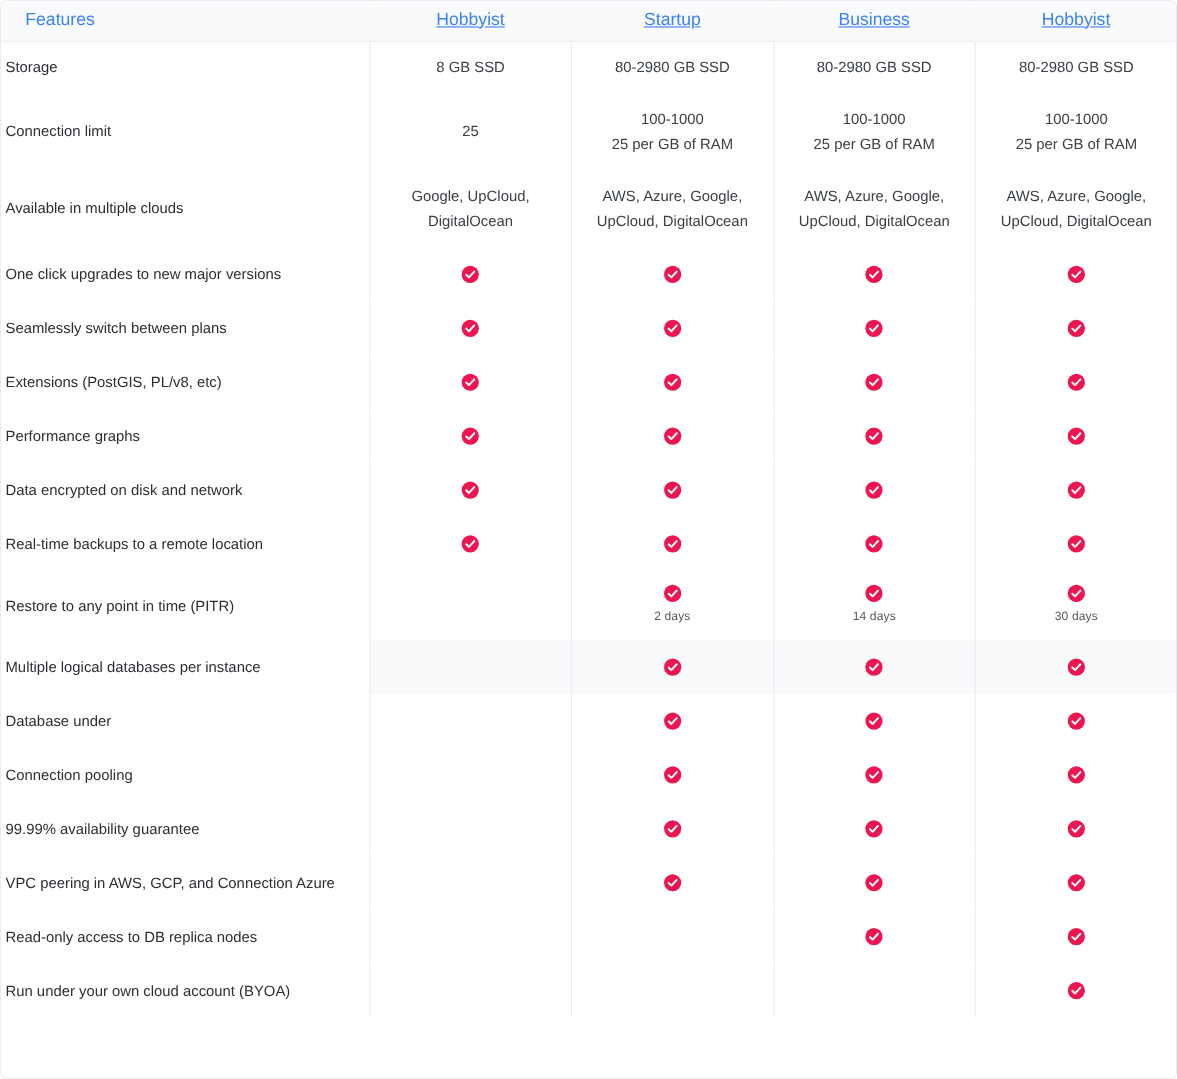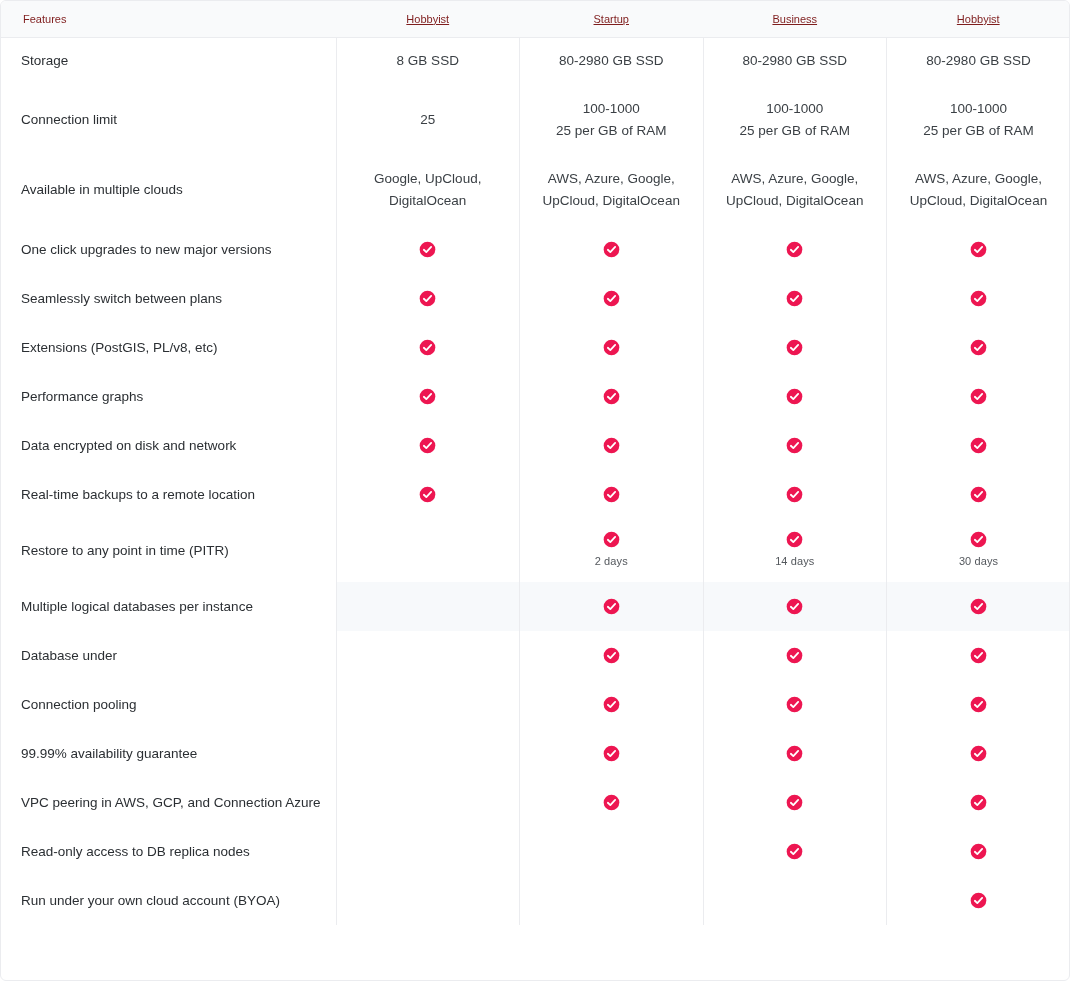--- a/index.html
+++ b/index.html
@@ -31,23 +31,23 @@
   col.col-feature { width: 335px; }
   col.col-plan { width: 183.5px; }
 
   
   thead tr.header-row {
     background: #f9fafb;
   }
 
   thead th {
     height: 36px;
-    font-size: 11px;
+    font-size: 16px;
     font-weight: 400;
-    color: #7f1d1d;
+    color: #3b82f6;
     border-bottom: 1px solid #ebecef;
     vertical-align: middle;
     padding: 0;
   }
 
   th.feature-head {
     text-align: left;
     padding-left: 22px;
   }
 
@@ -61,21 +61,21 @@
     vertical-align: middle;
     padding: 0;
     font-size: 13.5px;
     color: #2f3337;
     border-left: 1px solid #ebecef;
   }
 
   tbody td.feature-cell {
     border-left: none;
     text-align: left;
-    padding-left: 20px;
+    padding-left: 4px;
     line-height: 1.45;
     color: #2b2f33;
   }
 
   tbody td.plan-cell {
     text-align: center;
     line-height: 1.6;
     color: #3b4045;
   }
 

